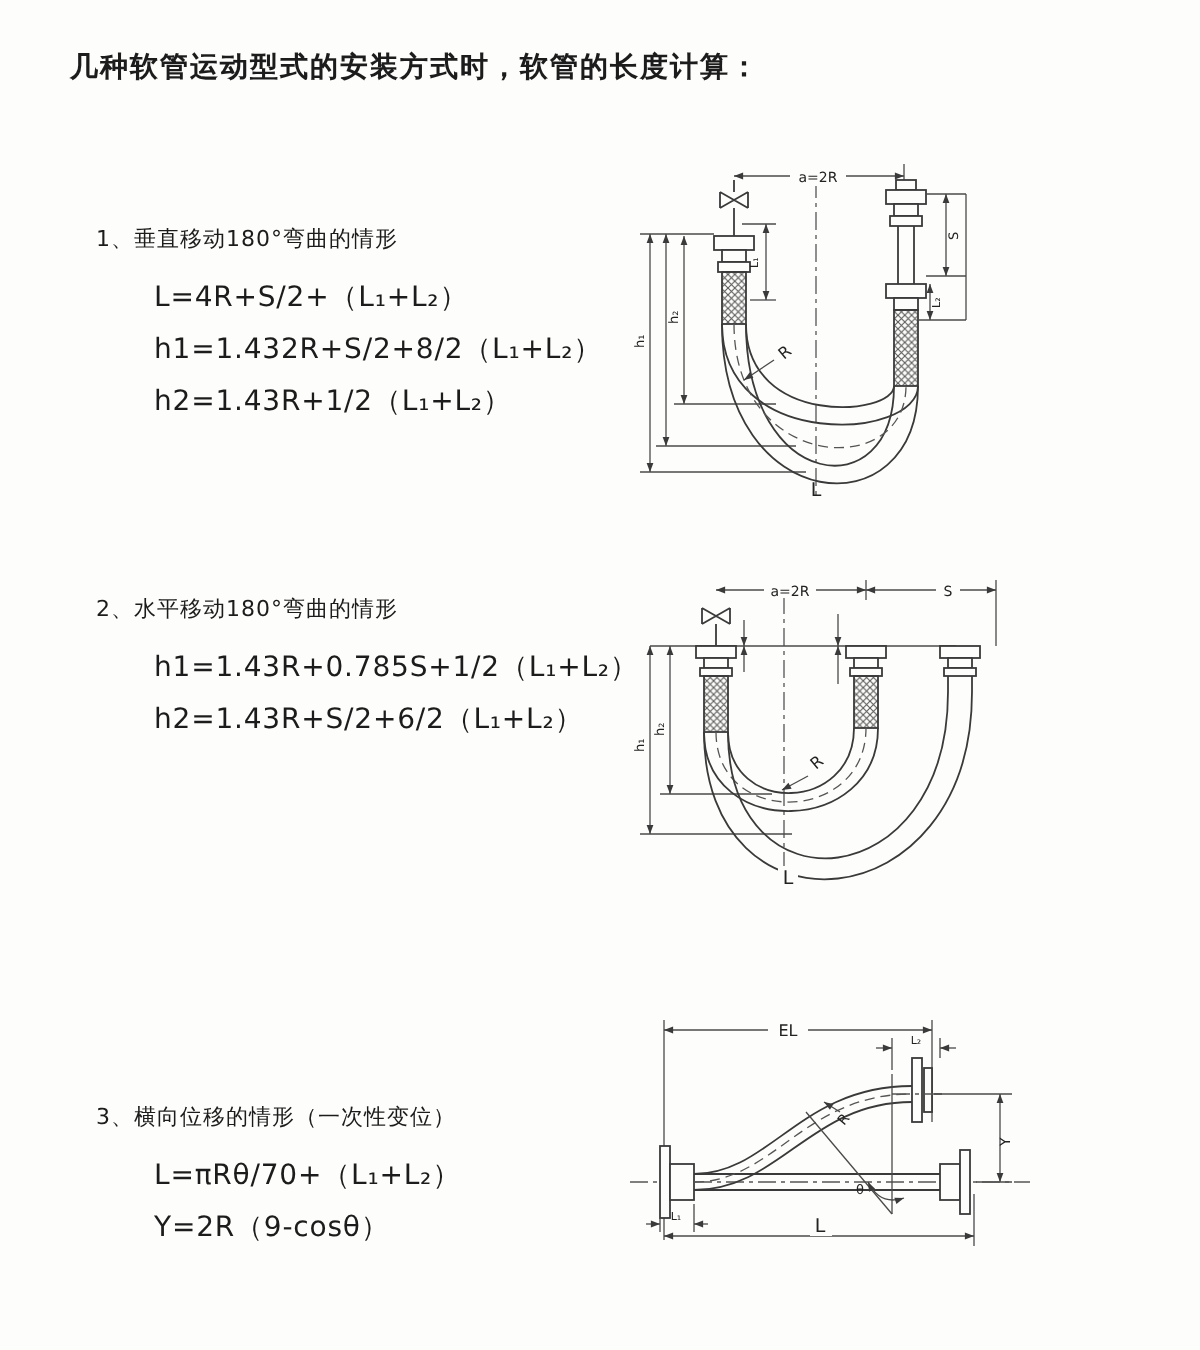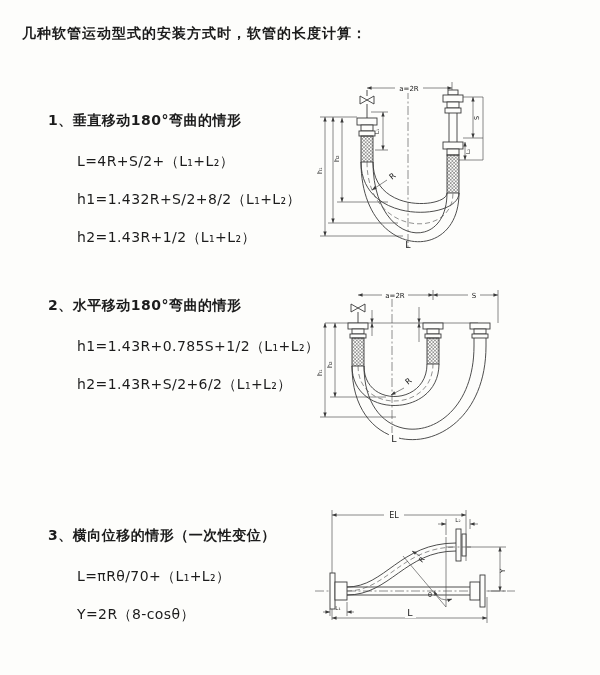--- a/index.html
+++ b/index.html
@@ -6,32 +6,31 @@
   body{
     width:600px;height:675px;
     background:#fdfdfb;
     font-family:"DejaVu Sans","Liberation Sans",sans-serif;
     color:#1c1c1c;
     position:relative;
     overflow:hidden;
   }
   .page{position:absolute;inset:0;}
   .doc-title{
-    position:absolute;left:22px;top:25px;
+    position:absolute;left:35px;top:25px;
     font-size:14px;font-weight:bold;letter-spacing:1px;
   }
   .section{position:absolute;left:48px;}
   .sec-heading{
-    font-size:14px;font-weight:bold;letter-spacing:0.5px;height:18px;
+    font-size:11px;font-weight:normal;letter-spacing:0.5px;height:18px;
   }
   .formulas{padding-left:29px;padding-top:6px;}
   .formula{
     font-size:14px;line-height:26px;letter-spacing:0.4px;
     white-space:nowrap;
-    margin-top:12px;
   }
   svg{position:absolute;}
   svg text{fill:#222;font-family:"DejaVu Sans","Liberation Sans",sans-serif;}
   .ol{stroke:#3a3a3a;stroke-width:0.9;fill:none;}          
   .fit{stroke:#3a3a3a;stroke-width:0.9;fill:#fdfdfb;}      
   .hx{stroke:#3a3a3a;stroke-width:0.9;}                    
   .dim{stroke:#4a4a4a;stroke-width:0.65;fill:none;}        
   .cl{stroke:#555;stroke-width:0.65;fill:none;stroke-dasharray:9 2.5 2 2.5;} 
   .dsh{stroke:#555;stroke-width:0.65;fill:none;stroke-dasharray:5 3;}
   .t5{font-size:5.5px;} .t6{font-size:6.5px;} .t7{font-size:7px;} .t8{font-size:8px;} .t9{font-size:9.5px;}
@@ -55,25 +54,25 @@
   </div>
 
   <div class="section" style="top:297px;">
     <div class="sec-heading">2、水平移动180°弯曲的情形</div>
     <div class="formulas">
       <div class="formula">h1=1.43R+0.785S+1/2（L₁+L₂）</div>
       <div class="formula">h2=1.43R+S/2+6/2（L₁+L₂）</div>
     </div>
   </div>
 
-  <div class="section" style="top:527px;">
+  <div class="section" style="top:551px;">
     <div class="sec-heading">3、横向位移的情形（一次性变位）</div>
     <div class="formulas">
       <div class="formula">L=πRθ/70+（L₁+L₂）</div>
-      <div class="formula">Y=2R（8-cosθ）</div>
+      <div class="formula">Y=2R（9-cosθ）</div>
     </div>
   </div>
 
   <svg style="left:313px;top:76px;" width="200" height="178" viewBox="0 0 200 178">
     <defs>
       <marker id="ar1" viewBox="0 0 8 6" markerWidth="8" markerHeight="6" refX="7.5" refY="3" orient="auto-start-reverse">
         <path d="M0.5,0.4 L7.5,3 L0.5,5.6 Z" fill="#3a3a3a"></path>
       </marker>
       <pattern id="hx1" width="3.4" height="3.4" patternUnits="userSpaceOnUse">
         <path d="M0,0 L3.4,3.4 M3.4,0 L0,3.4" stroke="#5a5a5a" stroke-width="0.55"></path>

